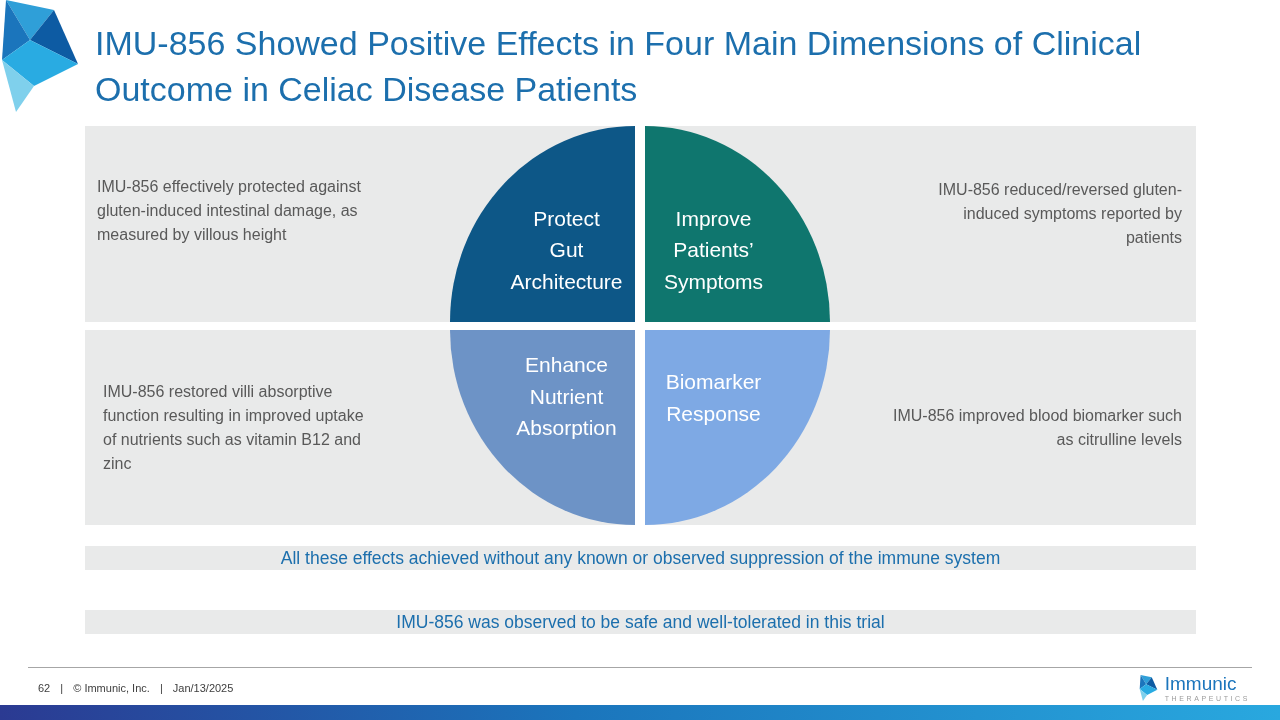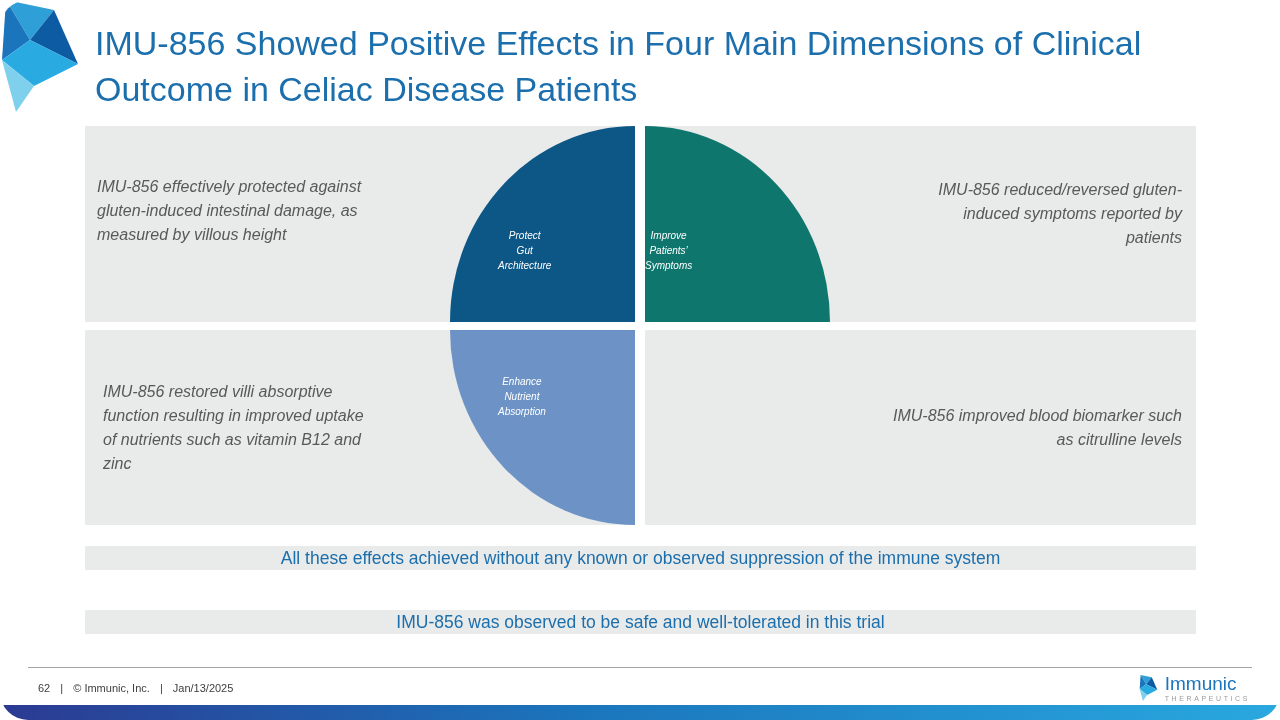--- a/index.html
+++ b/index.html
@@ -1,39 +1,38 @@
 <!DOCTYPE html>
 <html><head>
 <meta charset="utf-8">
 <style>
   html,body{margin:0;padding:0;background:#ffffff;}
   .slide{
     position:relative;width:1280px;height:720px;background:#ffffff;overflow:hidden;
     font-family:"Liberation Sans", sans-serif;
-    border-radius:28px;
   }
   .corner-logo{position:absolute;top:0;left:0;}
   .title{
     position:absolute;left:95px;top:20px;width:1100px;margin:0;
     font-size:34px;line-height:46px;font-weight:400;color:#1c6fad;
   }
-  .diagram{position:absolute;left:85px;top:126px;width:1111px;height:399px;font-style:italic;}
+  .diagram{position:absolute;left:85px;top:126px;width:1111px;height:399px;}
   .panel{position:absolute;background:#e9eaea;display:flex;align-items:center;}
   .panel p{margin:0;font-size:16px;line-height:1.5;color:#595959;}
   .panel-tl{left:0;top:0;width:550px;height:196px;}
   .panel-tl p{margin-left:12px;width:290px;margin-bottom:26px;}
   .panel-tr{left:560px;top:0;width:551px;height:196px;justify-content:flex-end;}
   .panel-tr p{margin-right:14px;width:250px;text-align:right;margin-bottom:20px;}
   .panel-bl{left:0;top:204px;width:550px;height:195px;}
   .panel-bl p{margin-left:18px;width:272px;}
   .panel-br{left:560px;top:204px;width:551px;height:195px;justify-content:flex-end;}
   .panel-br p{margin-right:14px;width:300px;text-align:right;}
   .quarter{
-    position:absolute;display:flex;align-items:center;
-    color:#ffffff;font-size:10px;line-height:1.5;text-align:center;
+    position:absolute;display:flex;align-items:center;justify-content:center;
+    color:#ffffff;font-size:21px;line-height:1.5;text-align:center;
     white-space:pre-line;box-sizing:border-box;
   }
   .q-tl{left:365px;top:0;width:185px;height:196px;border-top-left-radius:100% 100%;padding:52px 0 0 48px;}
   .q-tr{left:560px;top:0;width:185px;height:196px;border-top-right-radius:100% 100%;padding:52px 48px 0 0;}
   .q-bl{left:365px;top:204px;width:185px;height:195px;border-bottom-left-radius:100% 100%;padding:0 0 62px 48px;}
   .q-br{left:560px;top:204px;width:185px;height:195px;border-bottom-right-radius:100% 100%;padding:0 48px 60px 0;}
   .banner{
     position:absolute;left:85px;width:1111px;height:24px;background:#e9eaea;
     display:flex;align-items:center;justify-content:center;
     font-size:17.5px;color:#1c6fad;
@@ -90,20 +89,24 @@
     <div class="quarter q-tr" style="background: #0f766e;">
       <span>Improve
 Patients’
 Symptoms</span>
     </div>
     <div class="quarter q-bl" style="background: rgb(109, 147, 198);">
       <span>Enhance
 Nutrient
 Absorption</span>
     </div>
+    <div class="quarter q-br" style="background: rgb(126, 169, 228);">
+      <span>Biomarker
+Response</span>
+    </div>
 
   </div>
 
   <div class="banner banner-1">
     <span>All these effects achieved without any known or observed suppression of the immune system</span>
   </div>
   <div class="banner banner-2">
     <span>IMU-856 was observed to be safe and well-tolerated in this trial</span>
   </div>
 

